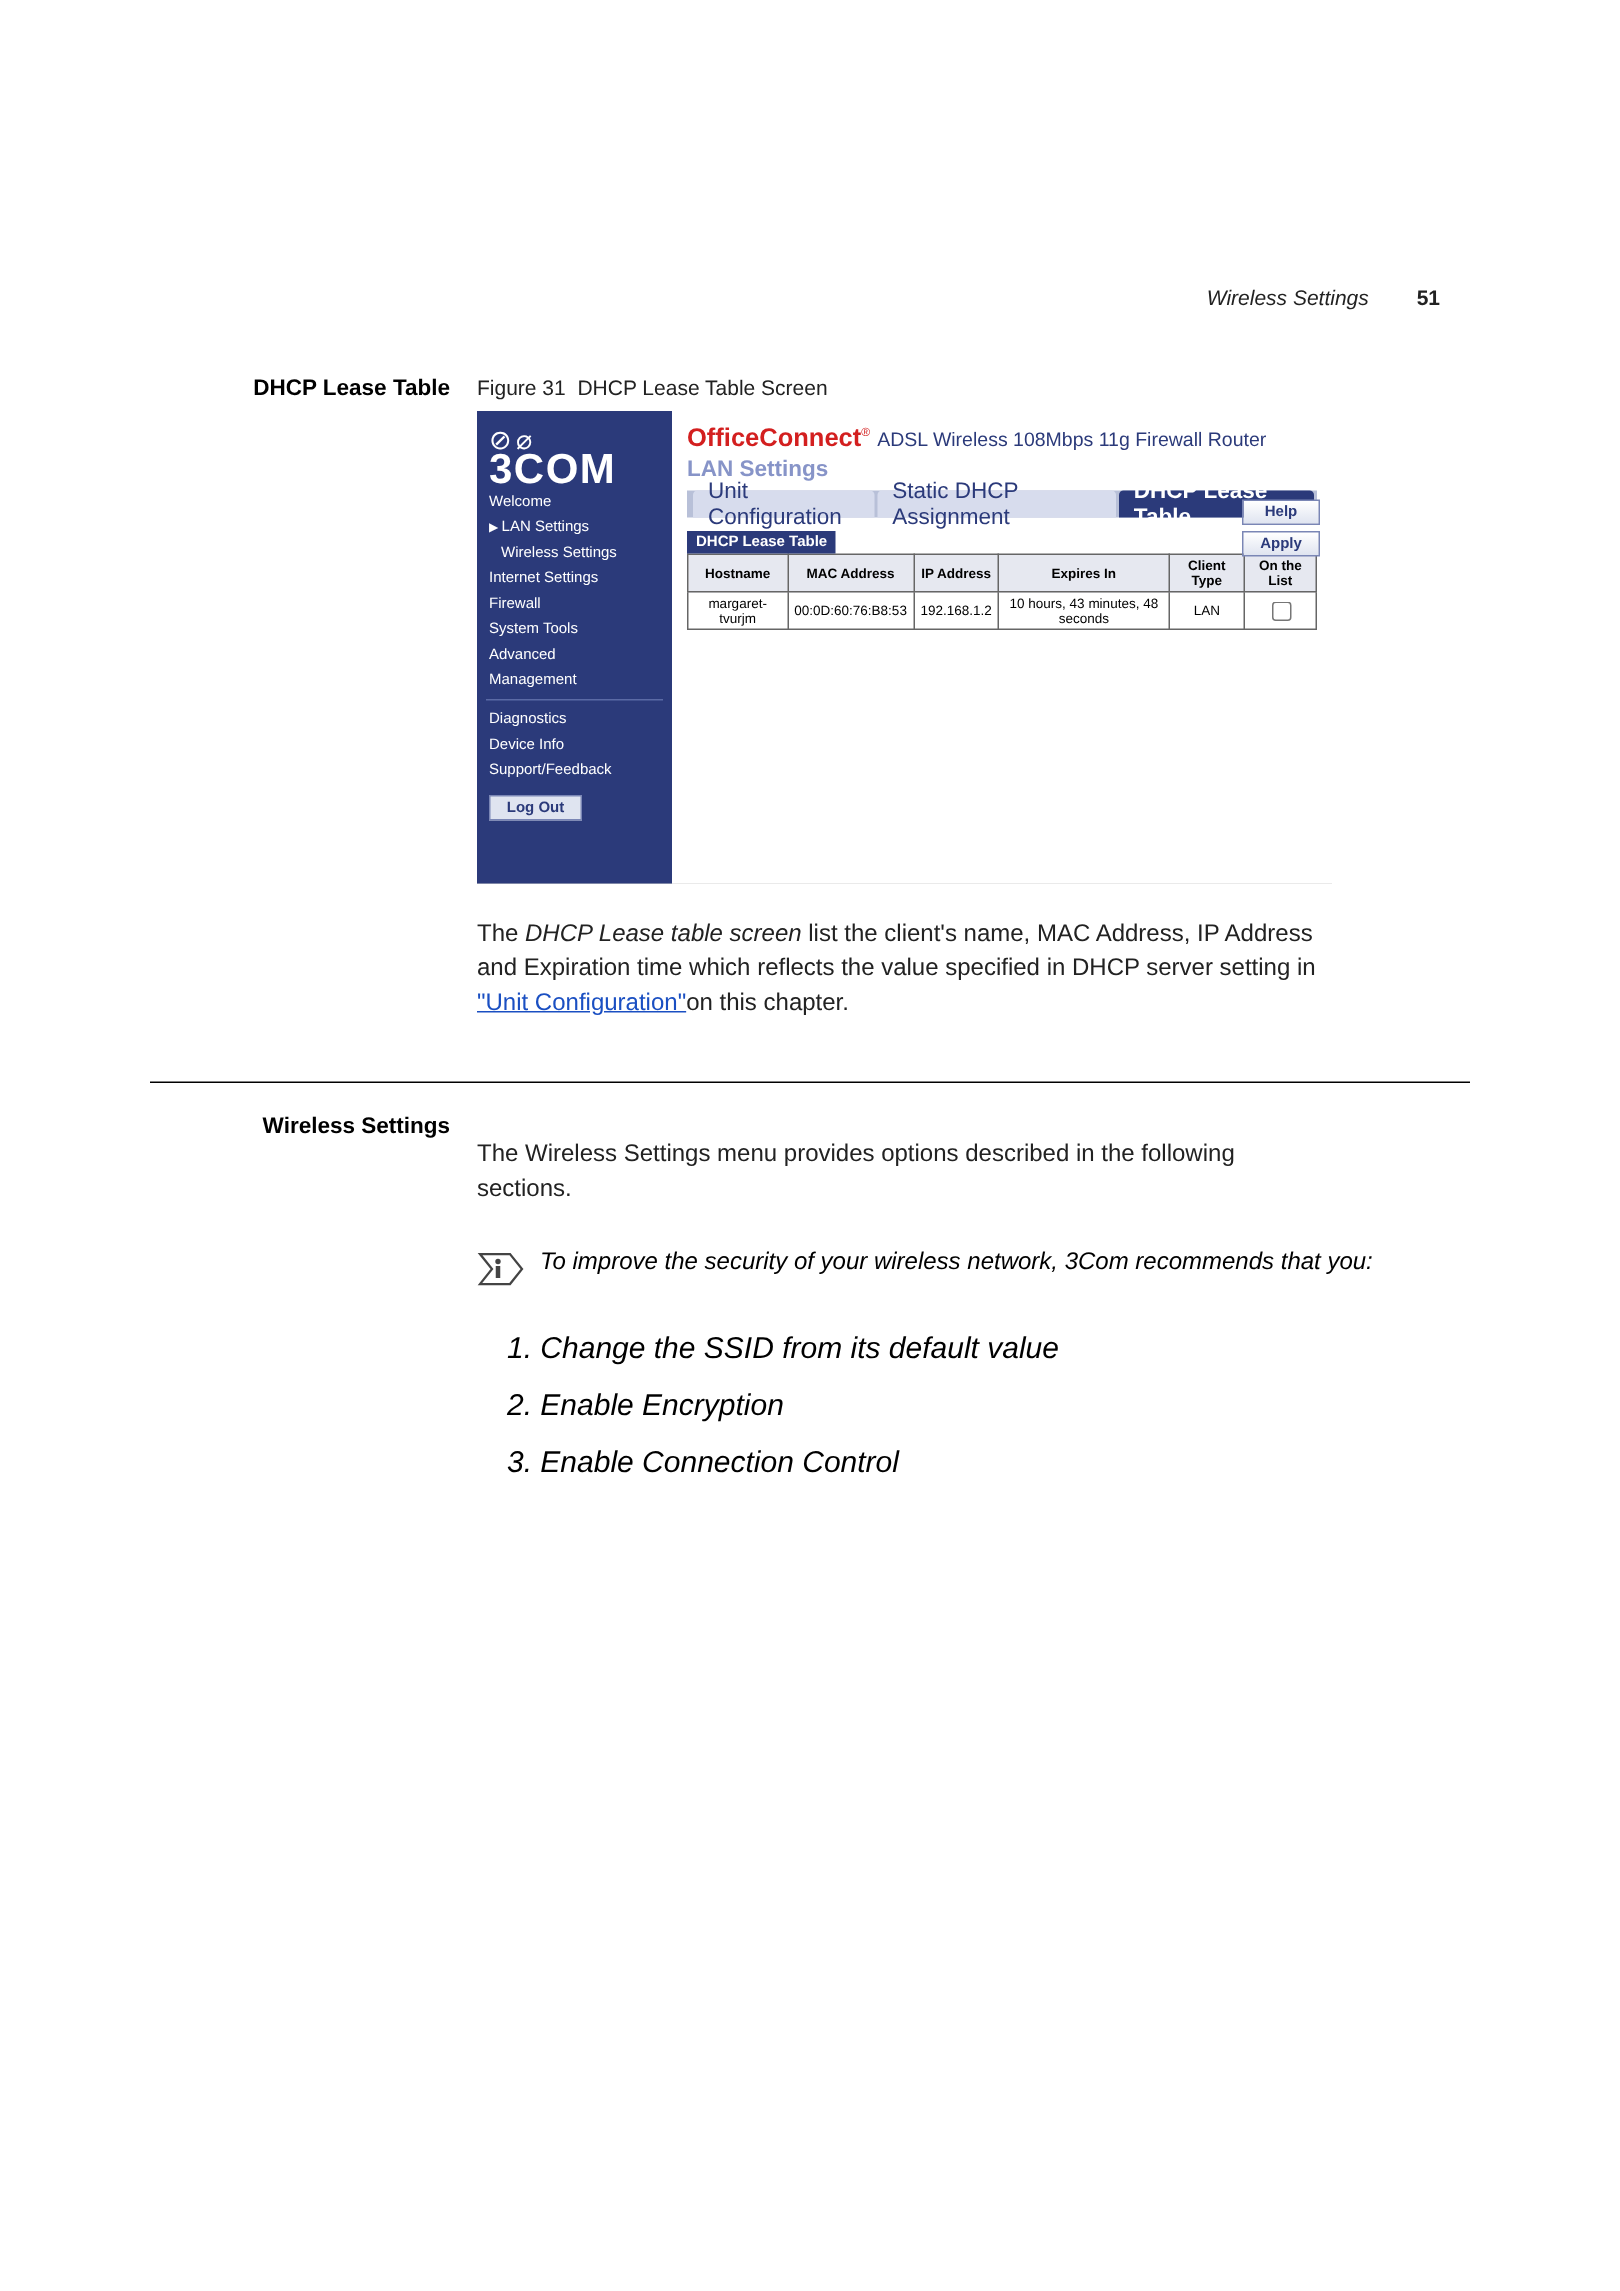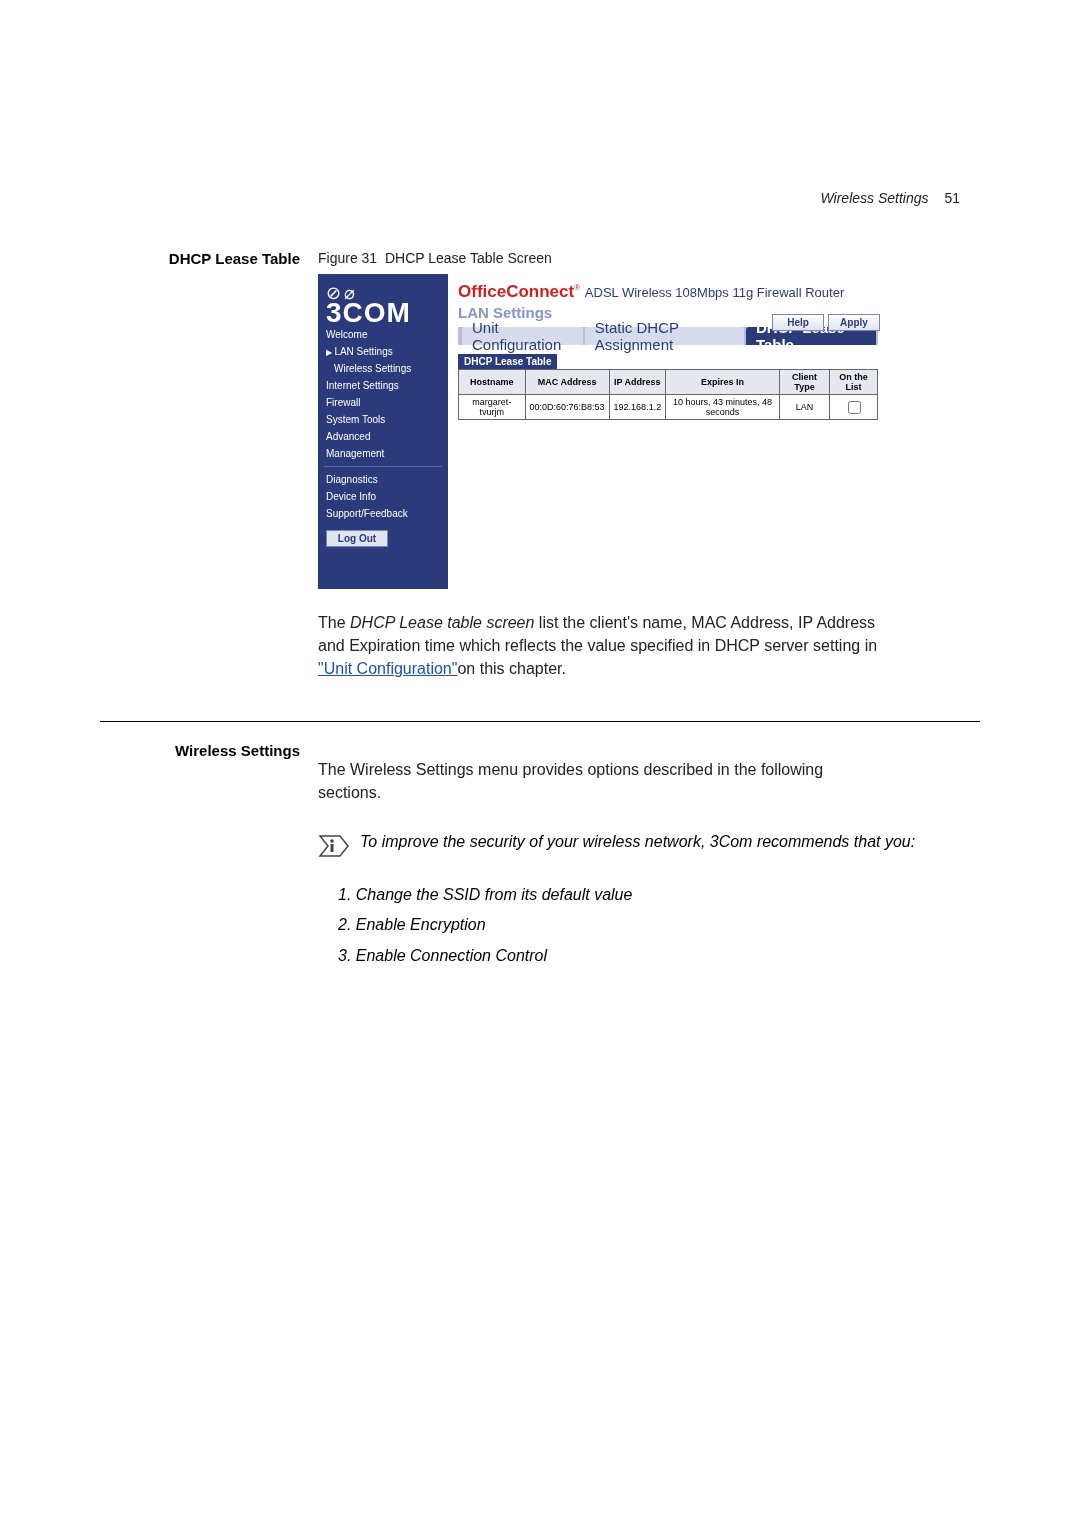--- a/index.html
+++ b/index.html
@@ -1,18 +1,18 @@
 <!DOCTYPE html>
 <html><head>
 <meta charset="utf-8">
 <style>
   body{margin:0;padding:0;background:#fff;font-family:Arial,Helvetica,sans-serif;width:1080px;height:1527px;position:relative}
   .page{padding:160px 100px 50px 100px}
   .header{position:absolute;top:190px;right:120px;font-size:14px;color:#222}
-  .header .pg{font-weight:normal;margin-left:12px}
+  .header .pg{font-weight:bold;margin-left:28px}
   .header .wl{font-style:italic}
   .row{display:flex;align-items:flex-start;margin:0}
   .leftcol{width:200px;text-align:right;padding-right:18px}
   .rightcol{flex:1}
   .sectitle{font-weight:bold;color:#000;font-size:15px}
   .figlabel{font-size:14px;color:#222}
   .figlabel b{font-weight:normal}
   .screenshot{width:570px;height:315px;background:#fff;margin-top:8px;border:0;box-shadow:0 0 0 1px #aaa inset}
   .shot-wrap{display:flex;height:100%}
   .sidebar{width:130px;background:#2b3a7a;color:#fff;font-size:10px;display:flex;flex-direction:column}
@@ -31,31 +31,31 @@
   .oc-title .rest{color:#2b3a7a;font-size:13px}
   .lan-settings{color:#8794c8;font-size:15px;font-weight:bold;margin-top:2px}
   .tabs{display:flex;align-items:flex-end;margin-top:6px;background:#b8c0d8;height:18px;font-size:15px;padding-left:4px}
   .tab{background:#d7dced;color:#2b3a7a;padding:2px 10px;margin-right:2px;border-radius:3px 3px 0 0;height:14px;display:flex;align-items:center;cursor:pointer}
   .tab.active{background:#2b3a7a;color:#fff;font-weight:bold}
   .tablewrap{padding:6px 10px}
   .dhcp-label{background:#2b3a7a;color:#fff;font-size:10px;font-weight:bold;padding:2px 6px;display:inline-block}
   table.dhcp{border-collapse:collapse;font-size:9px;width:100%;background:#fff}
   table.dhcp th,table.dhcp td{border:1px solid #666;padding:2px 4px;text-align:center}
   table.dhcp th{background:#e6e8f0;font-weight:bold}
-  .btns{position:absolute;top:40px;right:8px;display:flex;flex-direction:row;gap:4px}
+  .btns{position:absolute;top:59px;right:8px;display:flex;flex-direction:column;gap:4px}
   .btn{background:linear-gradient(#fff,#dfe4f0);border:1px solid #7a86b5;color:#2b3a7a;font-size:10px;font-weight:bold;width:50px;padding:2px 0;text-align:center;cursor:pointer}
   .bodytext{font-size:16px;color:#222;line-height:1.45;margin-top:22px;max-width:560px}
   .bodytext em{font-style:italic}
   .link{color:#1a4fc2;text-decoration:underline}
   .hr{border:0;border-top:1px solid #000;margin:40px 0 20px 0}
   .info-icon{width:32px;height:32px;margin-right:10px;flex-shrink:0}
   .info-icon svg{width:32px;height:32px}
   .info-row{display:flex;align-items:flex-start;margin-top:26px}
   .info-text{font-style:italic;font-size:16px;line-height:1.45;max-width:560px}
-  ol.rec{font-style:italic;font-size:16px;line-height:1.9;margin-top:18px;padding-left:20px;list-style:none}
+  ol.rec{font-style:italic;font-size:20px;line-height:1.9;margin-top:18px;padding-left:20px;list-style:none}
   ol.rec li{margin:0}
 </style>
 </head>
 <body>
 
 <div class="header">
   <span class="wl">Wireless Settings</span>
   <span class="pg">51</span>
 </div>
 

